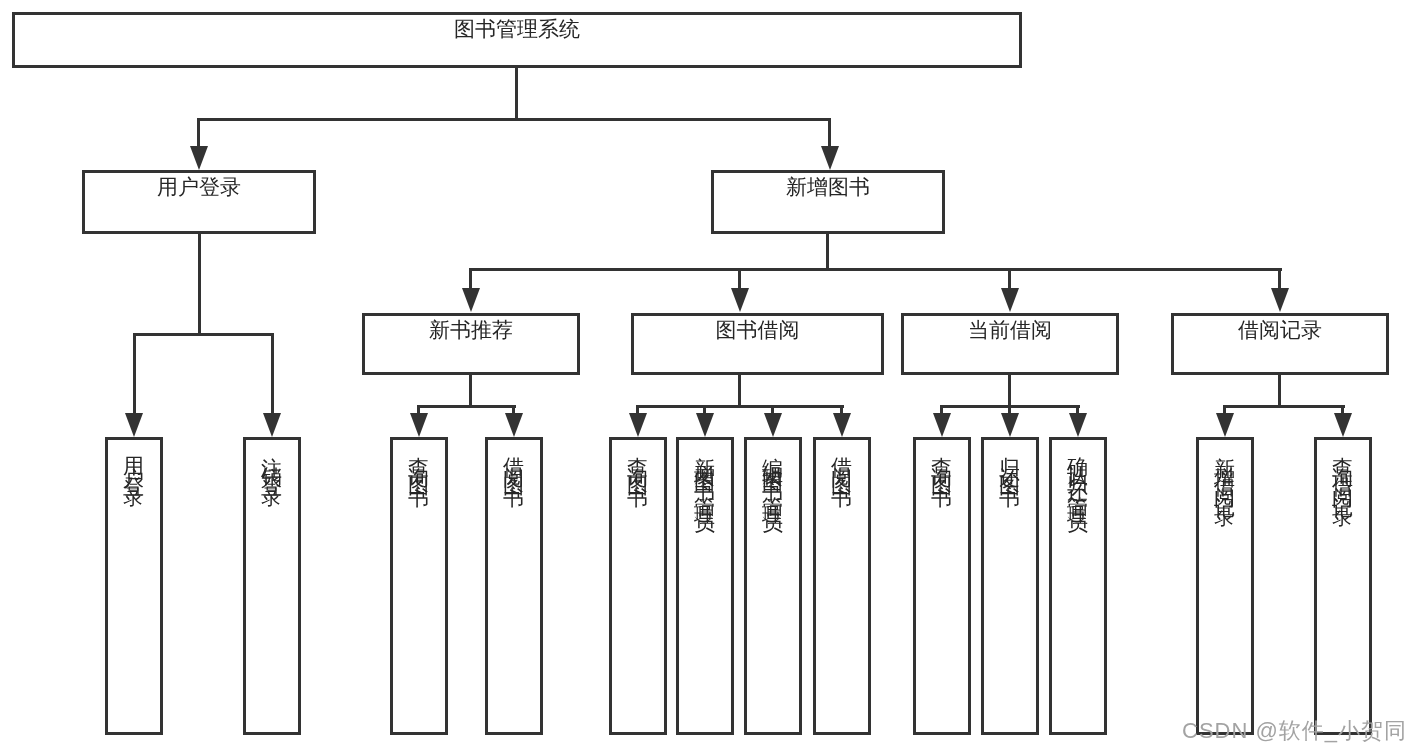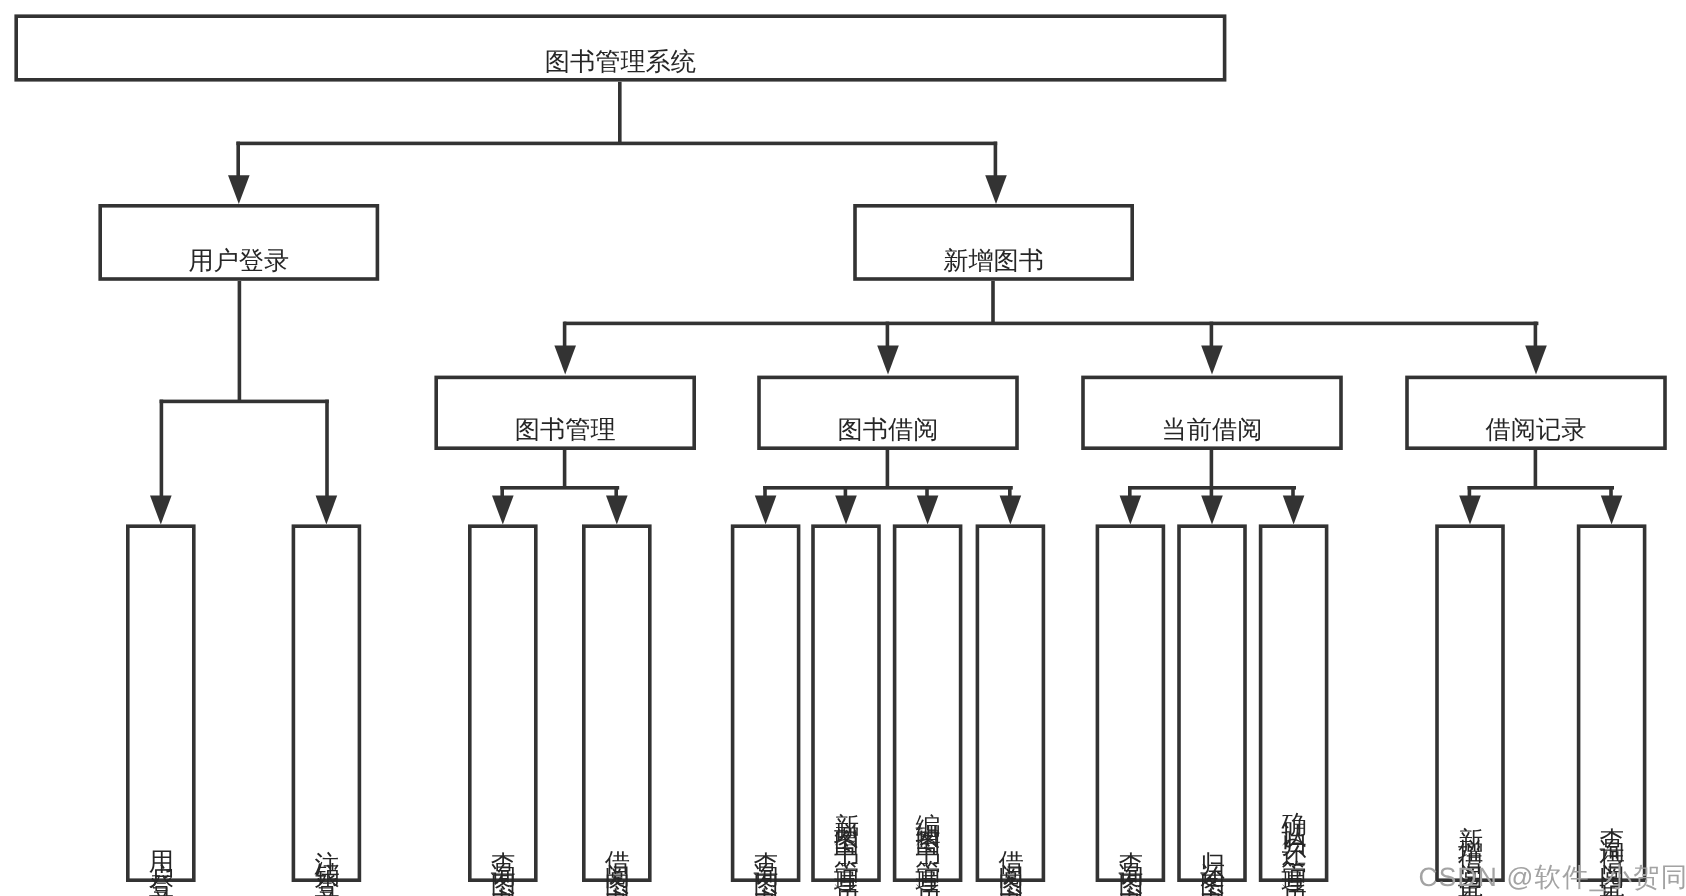--- a/index.html
+++ b/index.html
@@ -16,21 +16,21 @@
     font-family:"Liberation Sans",sans-serif;
     color:var(--text);
     overflow:hidden;
   }
   .box{
     position:absolute;
     background:#fff;
     border:3px solid var(--line);
     box-sizing:border-box;
     display:flex;
-    align-items:flex-end;
+    align-items:flex-start;
     justify-content:center;
     font-size:21px;
     color:var(--text);
     z-index:2;
   }
   .vbox .vtext{
     writing-mode:vertical-rl;
     text-orientation:mixed;
     letter-spacing:10px;
     line-height:1;
@@ -68,23 +68,23 @@
   </div>
 
   <div class="box" style="left:82px;top:170px;width:234px;height:64px;">
     <span>用户登录</span>
   </div>
   <div class="box" style="left:711px;top:170px;width:234px;height:64px;">
     <span>新增图书</span>
   </div>
 
   <div class="box" style="left:362px;top:313px;width:218px;height:62px;">
-    <span>图书管理</span>
+    <span>新书推荐</span>
   </div>
-  <div class="box" style="left:631px;top:313px;width:218px;height:62px;">
+  <div class="box" style="left:631px;top:313px;width:253px;height:62px;">
     <span>图书借阅</span>
   </div>
   <div class="box" style="left:901px;top:313px;width:218px;height:62px;">
     <span>当前借阅</span>
   </div>
   <div class="box" style="left:1171px;top:313px;width:218px;height:62px;">
     <span>借阅记录</span>
   </div>
 
   <div class="box vbox" style="left:105px;top:437px;width:58px;height:298px;">

